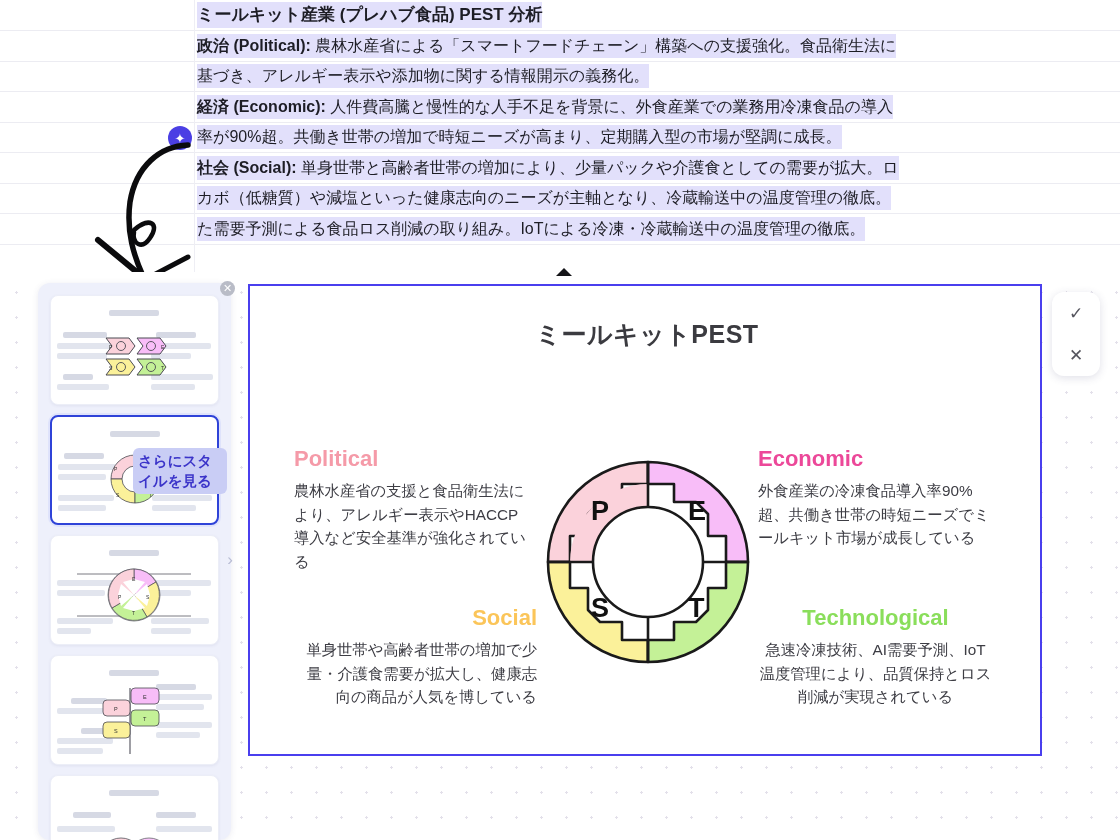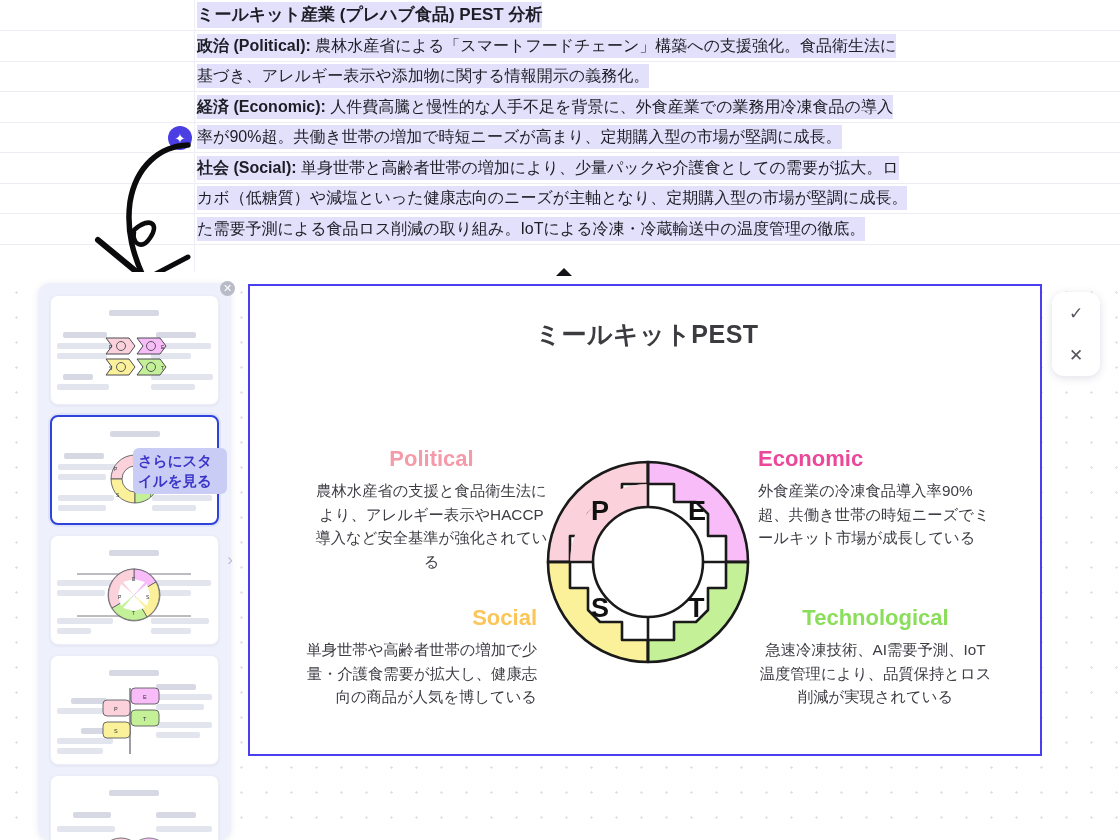--- a/index.html
+++ b/index.html
@@ -95,21 +95,21 @@
     position:absolute;left:248px;top:284px;width:794px;height:472px;
     background:#ffffff;border:2px solid #4a3fee;box-sizing:border-box;
   }
   #slide-title{
     position:absolute;left:0;top:32px;width:794px;text-align:center;
     font-size:25px;font-weight:700;color:#3b3b40;letter-spacing:.5px;
   }
   .quad{position:absolute;width:235px;}
   .q-head{font-size:22px;font-weight:700;line-height:26px;}
   .q-body{font-size:15.3px;line-height:23.5px;color:#3d3d44;margin-top:7px;}
-  #q-p{left:64px;top:160px;text-align:center;}
+  #q-p{left:44px;top:160px;text-align:left;}
   #q-e{left:508px;top:160px;text-align:left;}
   #q-s{left:52px;top:319px;text-align:right;}
   #q-t{left:508px;top:319px;text-align:center;}
   #donut{position:absolute;left:290px;top:168px;width:216px;height:216px;}
 
   
   #ar{
     position:absolute;left:1052px;top:292px;width:48px;height:84px;
     background:#fff;border-radius:12px;box-shadow:0 2px 9px rgba(60,60,110,.16);
   }
@@ -132,21 +132,21 @@
   <div class="rule" style="top:244px"></div>
   <div class="rule" style="top:272px"></div>
 
   <div id="doc-col">
     <div class="dline title"><span class="hl">ミールキット産業 (プレハブ食品) PEST 分析</span></div>
     <div class="dline"><span class="hl"><b>政治 (Political):</b><span> 農林水産省による「スマートフードチェーン」構築への支援強化。食品衛生法に</span></span></div>
     <div class="dline"><span class="hl"><b></b><span>基づき、アレルギー表示や添加物に関する情報開示の義務化。</span></span></div>
     <div class="dline"><span class="hl"><b>経済 (Economic):</b><span> 人件費高騰と慢性的な人手不足を背景に、外食産業での業務用冷凍食品の導入</span></span></div>
     <div class="dline"><span class="hl"><b></b><span>率が90%超。共働き世帯の増加で時短ニーズが高まり、定期購入型の市場が堅調に成長。</span></span></div>
     <div class="dline"><span class="hl"><b>社会 (Social):</b><span> 単身世帯と高齢者世帯の増加により、少量パックや介護食としての需要が拡大。ロ</span></span></div>
-    <div class="dline"><span class="hl"><b></b><span>カボ（低糖質）や減塩といった健康志向のニーズが主軸となり、定期購入型の市場が堅調に成長。</span></span></div>
+    <div class="dline"><span class="hl"><b></b><span>カボ（低糖質）や減塩といった健康志向のニーズが主軸となり、冷蔵輸送中の温度管理の徹底。</span></span></div>
     <div class="dline"><span class="hl"><b></b><span>た需要予測による食品ロス削減の取り組み。IoTによる冷凍・冷蔵輸送中の温度管理の徹底。</span></span></div>
   </div>
 
   <div id="sparkle">
       <span>✦</span>
     </div>
 
   <svg id="arrow" viewBox="0 0 110 140">
     <path d="M100 5 C 72 6, 48 26, 42 62 C 38 92, 46 116, 55 136" stroke="#0b0b0d" stroke-width="5.5" fill="none" stroke-linecap="round"></path>
     <path d="M46 90 C 62 76, 72 84, 62 98 C 54 110, 44 104, 46 92" stroke="#0b0b0d" stroke-width="4.5" fill="none" stroke-linecap="round"></path>

